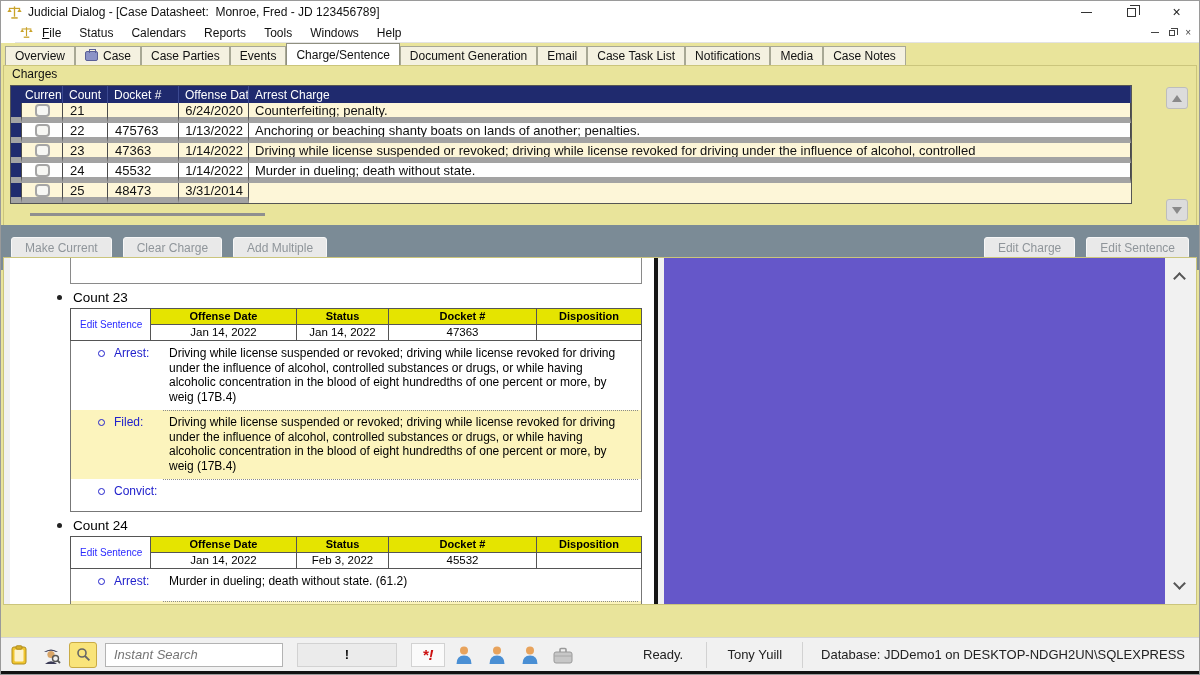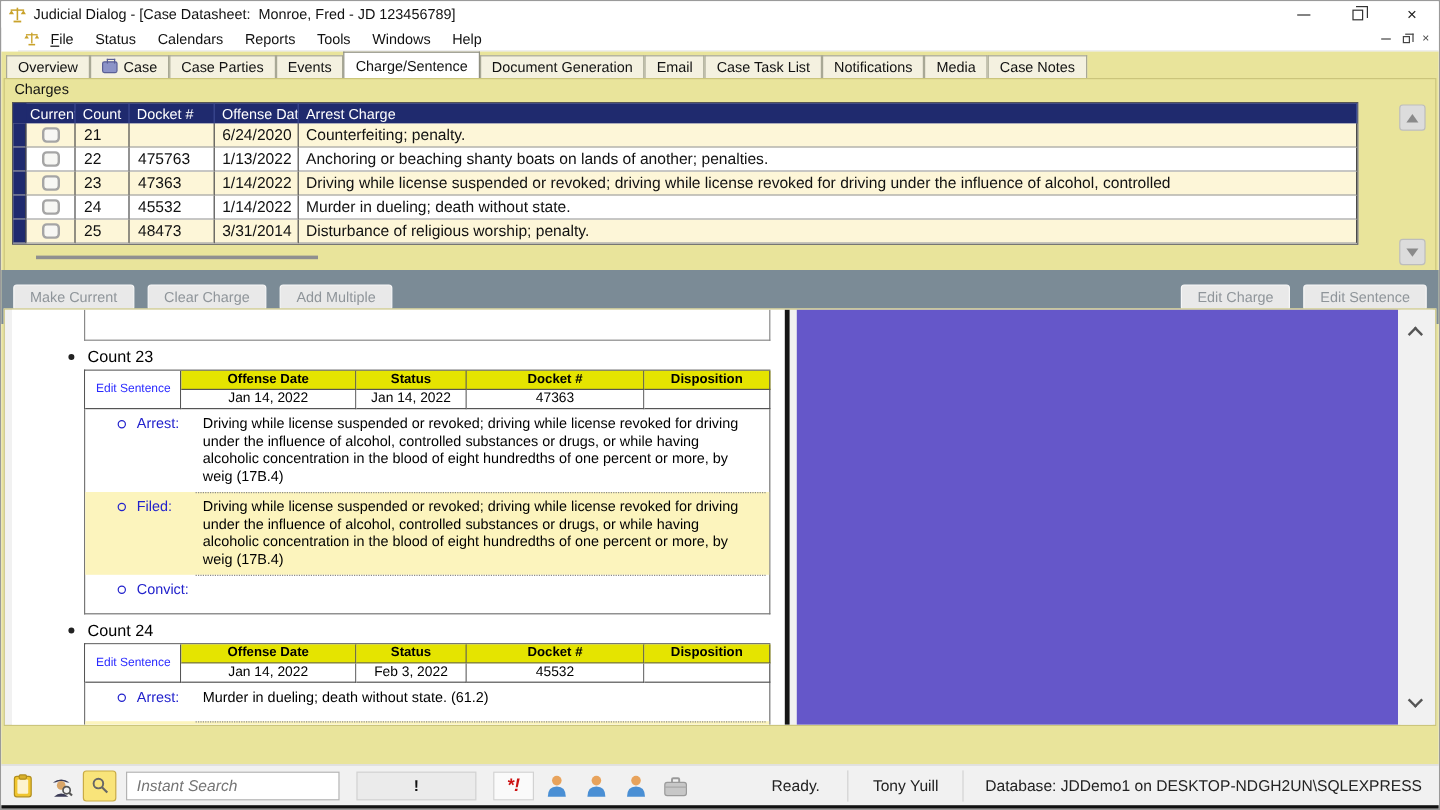--- a/index.html
+++ b/index.html
@@ -38,21 +38,21 @@
   .tab-case-icon { width:13px; height:10px; background:#8c93c7; border:1px solid #5a5f96; border-radius:2px; position:relative; }
   .tab-case-icon::before { content:""; position:absolute; left:3px; top:-3px; width:5px; height:3px; border:1px solid #5a5f96; border-bottom:none; }
 
   
   .charges-group { position:absolute; top:22px; left:2px; right:2px; height:197px; background:#e9e49b; border:1px solid #cbc57c; }
   .charges-label { position:absolute; top:1px; left:8px; font-size:12px; color:#111; }
   .grid { position:absolute; top:19px; left:6px; width:1122px; background:#fff; border:1px solid #555; }
   .ghead { display:flex; height:17px; background:#1f2a6e; color:#fff; font-size:12px; }
   .ghead > div { display:flex; align-items:center; padding-left:6px; border-right:1px solid #3c4a92; overflow:hidden; white-space:nowrap; }
   .grow { display:flex; height:20px; font-size:13px; color:#111; }
-  .grow > div { border-right:1px solid #4a4a4a; border-bottom:1px solid #a3a3a3; display:flex; align-items:center; overflow:hidden; white-space:nowrap; }
+  .grow > div { border-right:1px solid #4a4a4a; border-bottom:6px solid #a3a3a3; display:flex; align-items:center; overflow:hidden; white-space:nowrap; }
   .r-odd  { background:#fdf6d8; }
   .r-even { background:#ffffff; }
   .c-sel    { width:11px; background:#1f2a6e; }
   .c-cur    { width:41px; justify-content:center; }
   .c-count  { width:45px; padding-left:7px; }
   .c-docket { width:71px; padding-left:7px; }
   .c-date   { width:70px; justify-content:flex-end; padding-right:5px; }
   .c-charge { flex:1; padding-left:6px; }
   .ghead .c-sel { border-right:none; }
   .cbx { width:15px; height:13px; border:2px solid #a5a5a5; border-radius:4px; background:#f7f7f4; display:block; }
@@ -263,21 +263,20 @@
           <div class="c-charge">Murder in dueling; death without state.</div>
         </div>
         <div class="grow r-odd">
           <div class="c-sel"></div>
           <div class="c-cur">
               <span class="cbx"></span>
             </div>
           <div class="c-count">25</div>
           <div class="c-docket">48473</div>
           <div class="c-date">3/31/2014</div>
-          <div class="c-charge">Disturbance of religious worship; penalty.</div>
         </div>
       </div>
 
       <div class="hscroll-track">
           <div class="hscroll-thumb"></div>
         </div>
       <div class="scroll-btn up">
           <span class="arrow-up"></span>
         </div>
       <div class="scroll-btn down">

